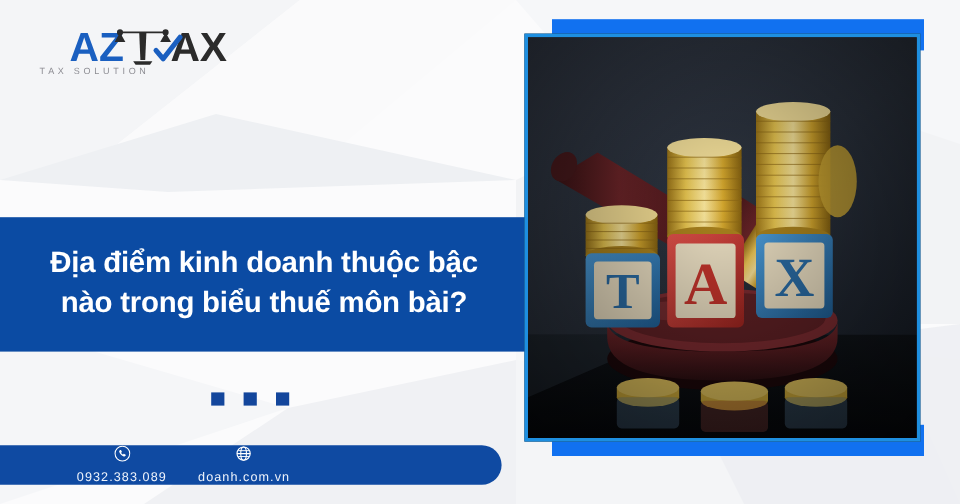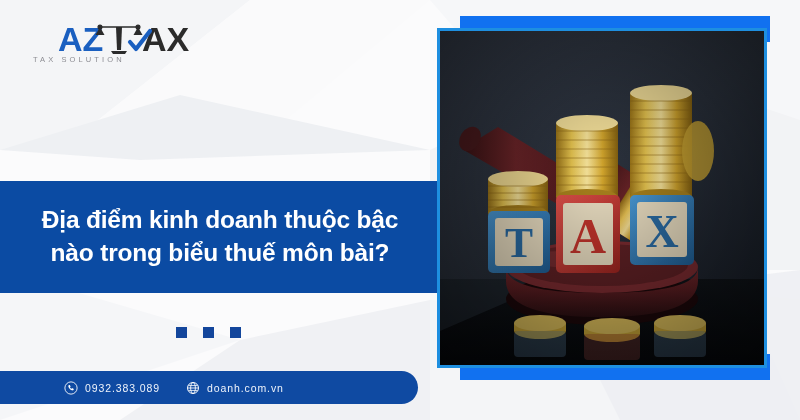--- a/index.html
+++ b/index.html
@@ -50,21 +50,21 @@
   }
 
   
   .contact-bar{
     position:absolute;left:-40px;top:371px;width:458px;height:33px;
     background:#0f4aa2;border-radius:17px;
     display:flex;align-items:center;
     padding-left:104px;box-sizing:border-box;
     gap:26px;
   }
-  .contact-item{display:flex;align-items:center;gap:7px;}
+  .contact-item{display:flex;align-items:center;gap:7px;flex-direction:column;}
   .contact-item .ci-ico{
     width:14px;height:14px;flex:0 0 14px;display:block;
   }
   .contact-item .ci-txt{
     color:#eef3fb;font-size:10.5px;letter-spacing:0.9px;white-space:nowrap;
   }
 
   
   .photo-wrap{position:absolute;left:437px;top:28px;width:330px;height:340px;}
   .accent-top{

